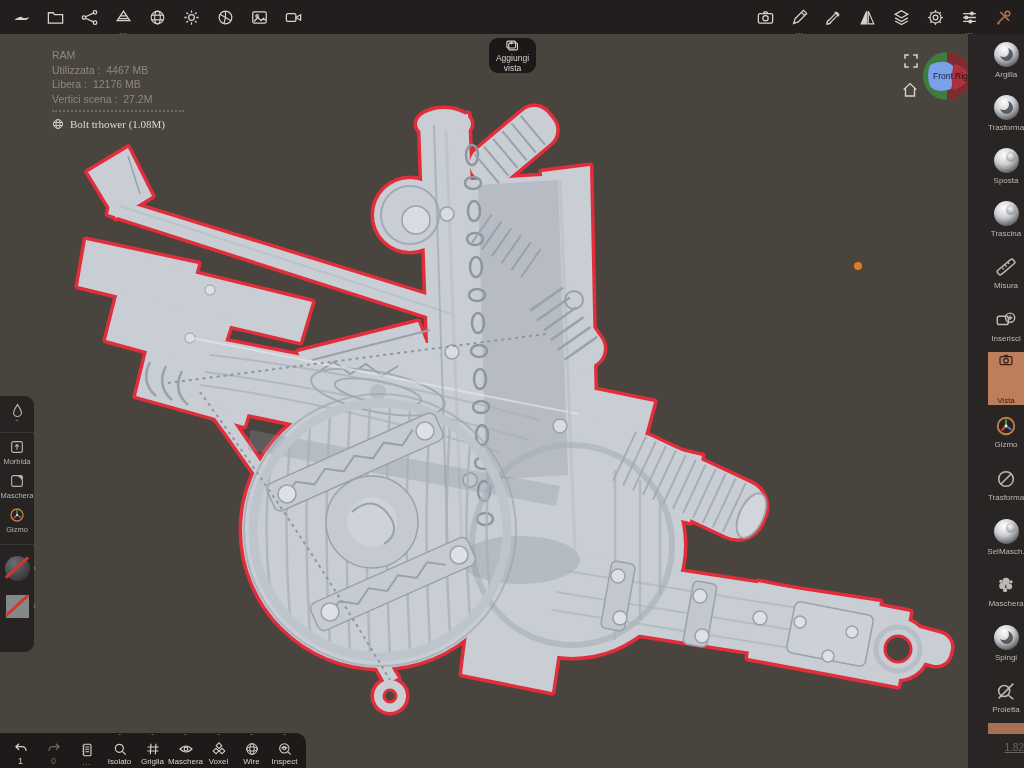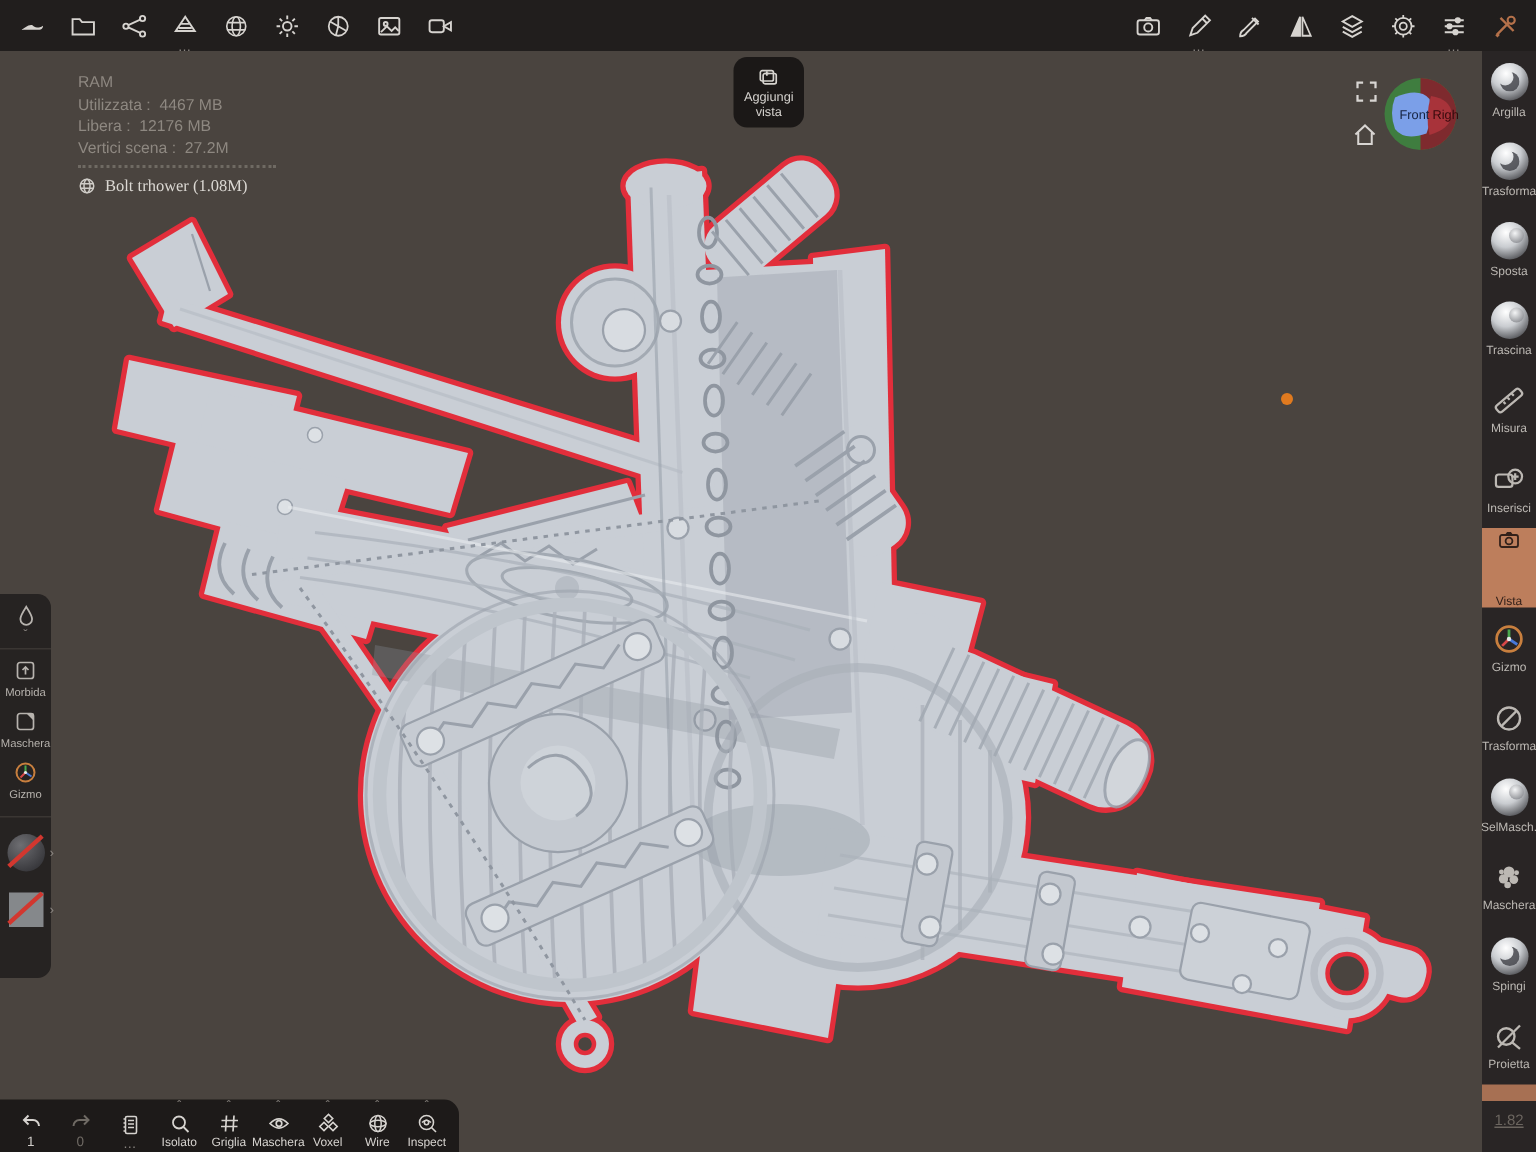--- a/index.html
+++ b/index.html
@@ -17,21 +17,21 @@
   .tb-dots{position:absolute;bottom:-1px;left:0;right:0;text-align:center;font-size:9px;
            color:#8a8580;line-height:8px;pointer-events:none;}
   .tools-orange{color:#b5714a;}
   
   .hud{position:absolute;z-index:20;}
   .stats{left:52px;top:48px;font-size:10.5px;line-height:14.5px;color:#8e8881;}
   .stats .row span{display:inline;}
   .stats-divider{width:132px;border-top:2px dotted #6f6a63;margin:4px 0 5px;}
   .scene-object{display:flex;align-items:center;gap:6px;color:#dbd8d3;font-size:11px;margin-top:1px;font-family:Liberation Serif, serif;}
   .scene-object svg{width:12px;height:12px;color:#cfccc7;}
-  .add-view{left:489px;top:38px;width:47px;height:47px;background:rgba(25,23,22,.96);
+  .add-view{left:489px;top:38px;width:47px;height:35px;background:rgba(25,23,22,.96);
             border-radius:9px;color:#d6d3cf;display:flex;flex-direction:column;align-items:center;
             justify-content:center;gap:1px;font-size:8.5px;line-height:9.5px;text-align:center;}
   .add-view svg{width:15px;height:15px;}
   .corner-btn{color:#d8d5d2;width:18px;height:18px;}
   .fs{left:902px;top:52px;}
   .home{left:901px;top:81px;}
   .view-ball{left:922px;top:51px;width:50px;height:50px;}
   
   .left-panel{position:absolute;left:0;top:396px;width:34px;height:256px;background:#262322;
               border-radius:0 9px 9px 0;z-index:30;display:flex;flex-direction:column;
@@ -44,21 +44,21 @@
   .lp-label{font-size:7.5px;color:#b7b3ae;white-space:nowrap;}
   .swatch{position:relative;width:26px;height:26px;margin:4px 0 8px;display:flex;align-items:center;justify-content:center;}
   .mat-sphere{width:25px;height:25px;border-radius:50%;
               background:radial-gradient(circle at 35% 30%,#6e6e72,#39393d 75%);}
   .tex-square{width:23px;height:23px;background:#85888b;}
   .slash{position:absolute;left:-2px;top:11px;width:30px;height:3px;background:#d2372f;
          transform:rotate(-42deg);}
   .swatch .chev{position:absolute;right:-6px;top:8px;font-size:9px;color:#8a8580;}
   
   .right-bar{position:absolute;right:0;top:34px;bottom:0;width:36px;background:#292525;z-index:30;
-             display:flex;flex-direction:column;align-items:center;}
+             display:flex;flex-direction:column;align-items:flex-end;padding-left:20px;}
   .rb-item{width:36px;height:53px;display:flex;flex-direction:column;align-items:center;
            justify-content:center;gap:3px;color:#bcb8b3;flex:0 0 auto;}
   .rb-item.active{background:#bd7e5c;color:#33211a;gap:28px;}
   .rb-label{font-size:8px;white-space:nowrap;}
   .rb-item svg{width:22px;height:22px;}
   .sphere{position:relative;width:25px;height:25px;border-radius:50%;
           background:radial-gradient(circle at 40% 28%,#ffffff,#c9ccd0 42%,#57585c 80%,#26262a 100%);}
   .sphere .swirl{position:absolute;left:6px;top:6px;width:13px;height:13px;border-radius:50%;
                  box-shadow:inset -3px -3px 0 1px rgba(70,72,78,.85);}
   .sphere .bump{position:absolute;right:3px;top:4px;width:10px;height:10px;border-radius:50%;

